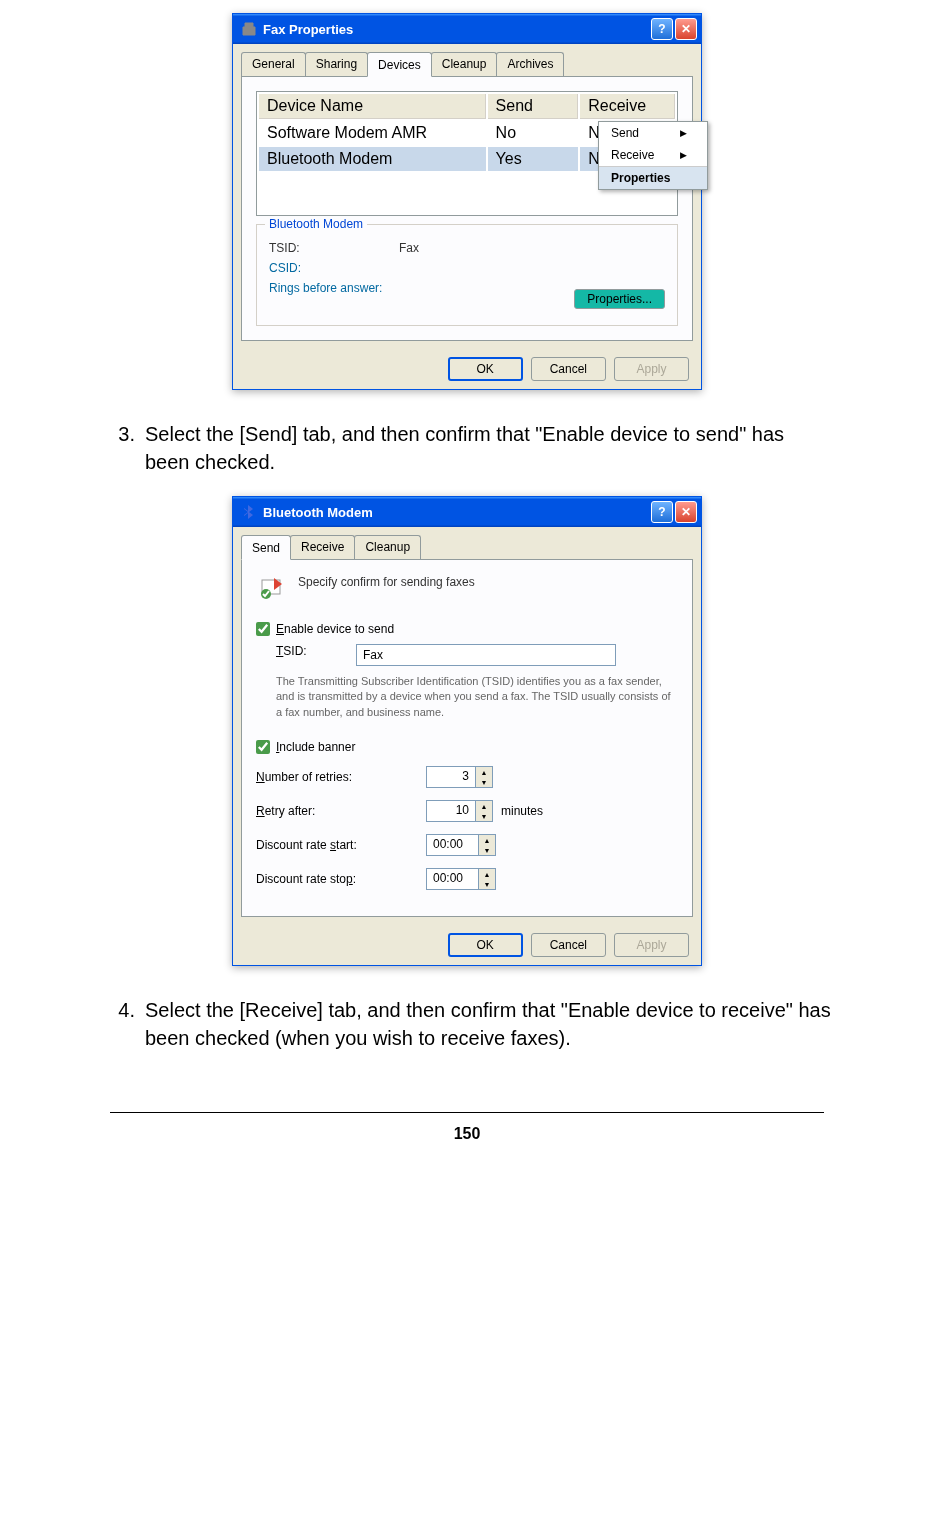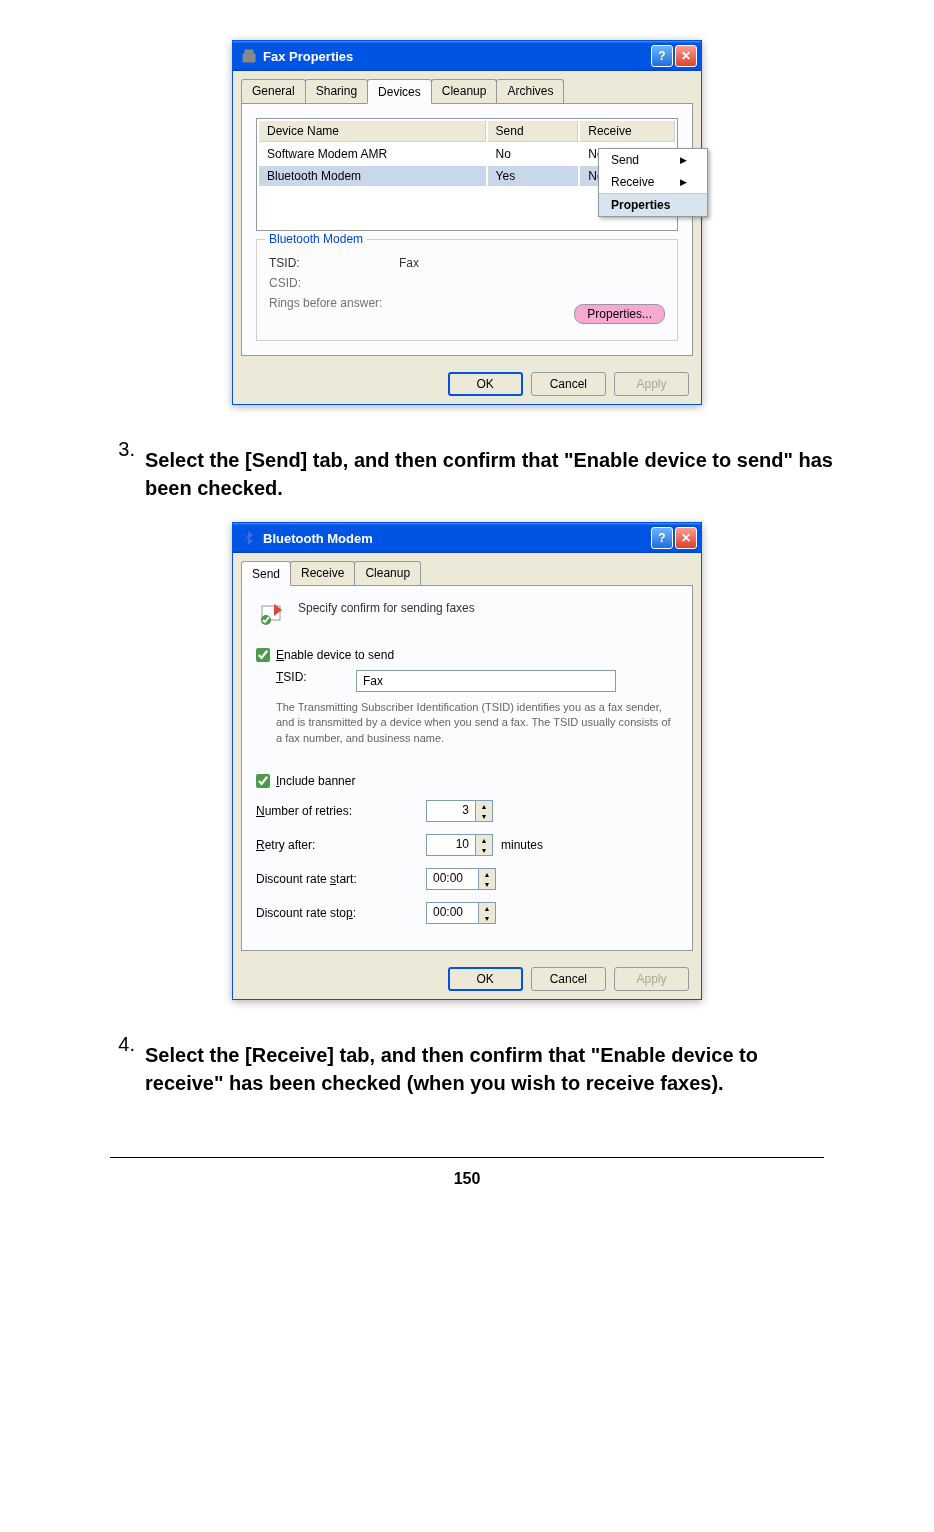--- a/index.html
+++ b/index.html
@@ -1,17 +1,17 @@
 <!DOCTYPE html>
 <html><head>
   <meta charset="utf-8">
   <style>
     * { box-sizing: border-box; margin: 0; padding: 0; }
     body { font-family: Arial, sans-serif; background: #fff; width: 934px; }
-    .page { padding: 40px 60px; }
+    .page { padding: 13px 60px; }
     
     
     .dialog { border: 1px solid #0054e3; background: #ece9d8; margin: 0 auto; box-shadow: 0 2px 8px rgba(0,0,0,0.3); }
     .dialog1 { width: 470px; }
     .dialog2 { width: 470px; }
     
     .titlebar { background: linear-gradient(180deg, #3d95ff 0%, #0054e3 8%, #0054e3 92%, #003fb8 100%); height: 30px; display: flex; align-items: center; padding: 0 4px 0 8px; color: #fff; font-weight: bold; font-size: 13px; }
     .titlebar-icon { width: 16px; height: 16px; margin-right: 6px; display: inline-flex; align-items: center; justify-content: center; }
     .titlebar-text { flex: 1; }
     .titlebar-buttons { display: flex; gap: 2px; }
@@ -22,64 +22,64 @@
     .tabs { display: flex; padding: 8px 8px 0 8px; background: #ece9d8; }
     .tab { padding: 4px 10px; font-size: 12px; background: #ece9d8; border: 1px solid #919b9c; border-bottom: none; border-radius: 3px 3px 0 0; margin-right: -1px; position: relative; cursor: default; }
     .tab.active { background: #fcfcfe; border-bottom: 1px solid #fcfcfe; z-index: 2; margin-bottom: -1px; padding-top: 5px; }
     
     .tab-content { background: #fcfcfe; margin: 0 8px 8px 8px; border: 1px solid #919b9c; padding: 14px; min-height: 200px; }
     
     .info-row { display: flex; align-items: flex-start; gap: 10px; margin-bottom: 20px; }
     .info-icon { width: 32px; height: 28px; flex-shrink: 0; }
     .info-text { font-size: 12px; color: #333; line-height: 1.4; }
     
-    .device-table { width: 100%; font-size: 12px; border: 1px solid #919b9c; margin-bottom: 4px; }
+    .device-table { width: 100%; font-size: 16px; border: 1px solid #919b9c; margin-bottom: 4px; }
     .device-table th { text-align: left; padding: 3px 8px; background: #ece9d8; border-right: 1px solid #d4d0c8; border-bottom: 1px solid #d4d0c8; font-weight: normal; }
     .device-table td { padding: 3px 8px; }
     .device-table tr.selected td { background: #c8d8ea; }
     .table-body-wrap { background: #fff; position: relative; }
     
     .context-menu { position: absolute; right: -30px; top: 30px; background: #fff; border: 1px solid #919b9c; box-shadow: 2px 2px 4px rgba(0,0,0,0.3); font-size: 12px; width: 110px; z-index: 10; }
     .context-menu-item { padding: 4px 20px 4px 12px; display: flex; justify-content: space-between; align-items: center; }
     .context-menu-item.active { background: #d8e4f0; font-weight: bold; border-top: 1px solid #ccc; }
     .submenu-arrow { font-size: 9px; }
     
     .groupbox { border: 1px solid #d4d0c8; padding: 10px 12px; margin-top: 8px; position: relative; }
     .groupbox-label { position: absolute; top: -8px; left: 8px; background: #fcfcfe; padding: 0 4px; font-size: 12px; color: #0046d5; }
     .field-row { display: flex; align-items: flex-start; font-size: 12px; margin: 6px 0; }
     .field-label { width: 130px; color: #333; }
-    .field-label.disabled { color: #737373; }
+    .field-label.disabled { color: #0369a1; }
     .field-value { color: #333; }
     
     .dialog-buttons { display: flex; justify-content: flex-end; gap: 8px; padding: 8px 12px; }
     .btn { padding: 3px 18px; font-size: 12px; background: #ece9d8; border: 1px solid #919b9c; border-radius: 3px; min-width: 75px; }
     .btn.primary { border: 2px solid #0054e3; }
     .btn.disabled { color: #aca899; }
-    .btn-small { padding: 2px 12px; font-size: 12px; background: #f9a8d4; border: 1px solid #919b9c; border-radius: 9px; }
+    .btn-small { padding: 2px 12px; font-size: 12px; background: #14b8a6; border: 1px solid #919b9c; border-radius: 3px; }
     
     
     .checkbox-row { display: flex; align-items: center; gap: 6px; font-size: 12px; margin: 8px 0; }
     .checkbox-row input[type=checkbox] { width: 14px; height: 14px; accent-color: #4a9b4a; }
     .text-input { border: 1px solid #7f9db9; padding: 2px 6px; font-size: 12px; height: 22px; }
     .desc-text { font-size: 11px; color: #666; margin: 8px 0 16px 0; line-height: 1.4; }
     .spinner-input { display: inline-flex; align-items: stretch; }
     .spinner-input .val { border: 1px solid #7f9db9; padding: 2px 6px; width: 50px; text-align: right; font-size: 12px; background: #fff; }
     .spinner-input .val.time { width: 53px; text-align: left; }
     .spinner-btns { display: flex; flex-direction: column; border: 1px solid #7f9db9; border-left: none; }
     .spinner-btns span { font-size: 7px; width: 16px; height: 10px; display: flex; align-items: center; justify-content: center; background: #ece9d8; }
     .setting-row { display: flex; align-items: center; font-size: 12px; margin: 12px 0; }
     .setting-row .lbl { width: 170px; }
     .setting-row .unit { margin-left: 8px; }
     
     .inner-props-btn { display: flex; justify-content: flex-end; margin-top: 8px; }
     
     
     .step { display: flex; margin: 30px 40px 20px 40px; font-size: 20px; line-height: 1.4; }
     .step-num { width: 45px; text-align: right; padding-right: 10px; }
-    .step-text { flex: 1; font-weight: bold; margin-top: 11px; }
+    .step-text { flex: 1; font-weight: normal; }
     
     .page-footer { border-top: 1px solid #000; margin-top: 60px; padding-top: 12px; text-align: center; font-size: 16px; font-weight: bold; }
     .footer-wrap { margin: 0 50px; }
     
     
     .fax-svg { fill: #888; }
   </style>
 </head>
 <body>
 
@@ -214,21 +214,21 @@
       </div>
 
       <div style="padding-left:20px;">
         <div class="field-row">
           <div style="width:80px; font-size:12px;"><span style="text-decoration:underline">T</span>SID:</div>
           <input type="text" class="text-input" style="width: 260px;" value="Fax">
         </div>
         <div class="desc-text">The Transmitting Subscriber Identification (TSID) identifies you as a fax sender, and is transmitted by a device when you send a fax. The TSID usually consists of a fax number, and business name.</div>
       </div>
 
-      <div class="checkbox-row" style="margin-top:28px;">
+      <div class="checkbox-row" style="margin-top:20px;">
         <input type="checkbox" checked="" style="">
         <span><span style="text-decoration:underline">I</span>nclude banner</span>
       </div>
 
       <div class="setting-row">
         <div class="lbl"><span style="text-decoration:underline">N</span>umber of retries:</div>
         <div class="spinner-input">
           <div class="val">3</div>
           <div class="spinner-btns">
               <span>▲</span>

